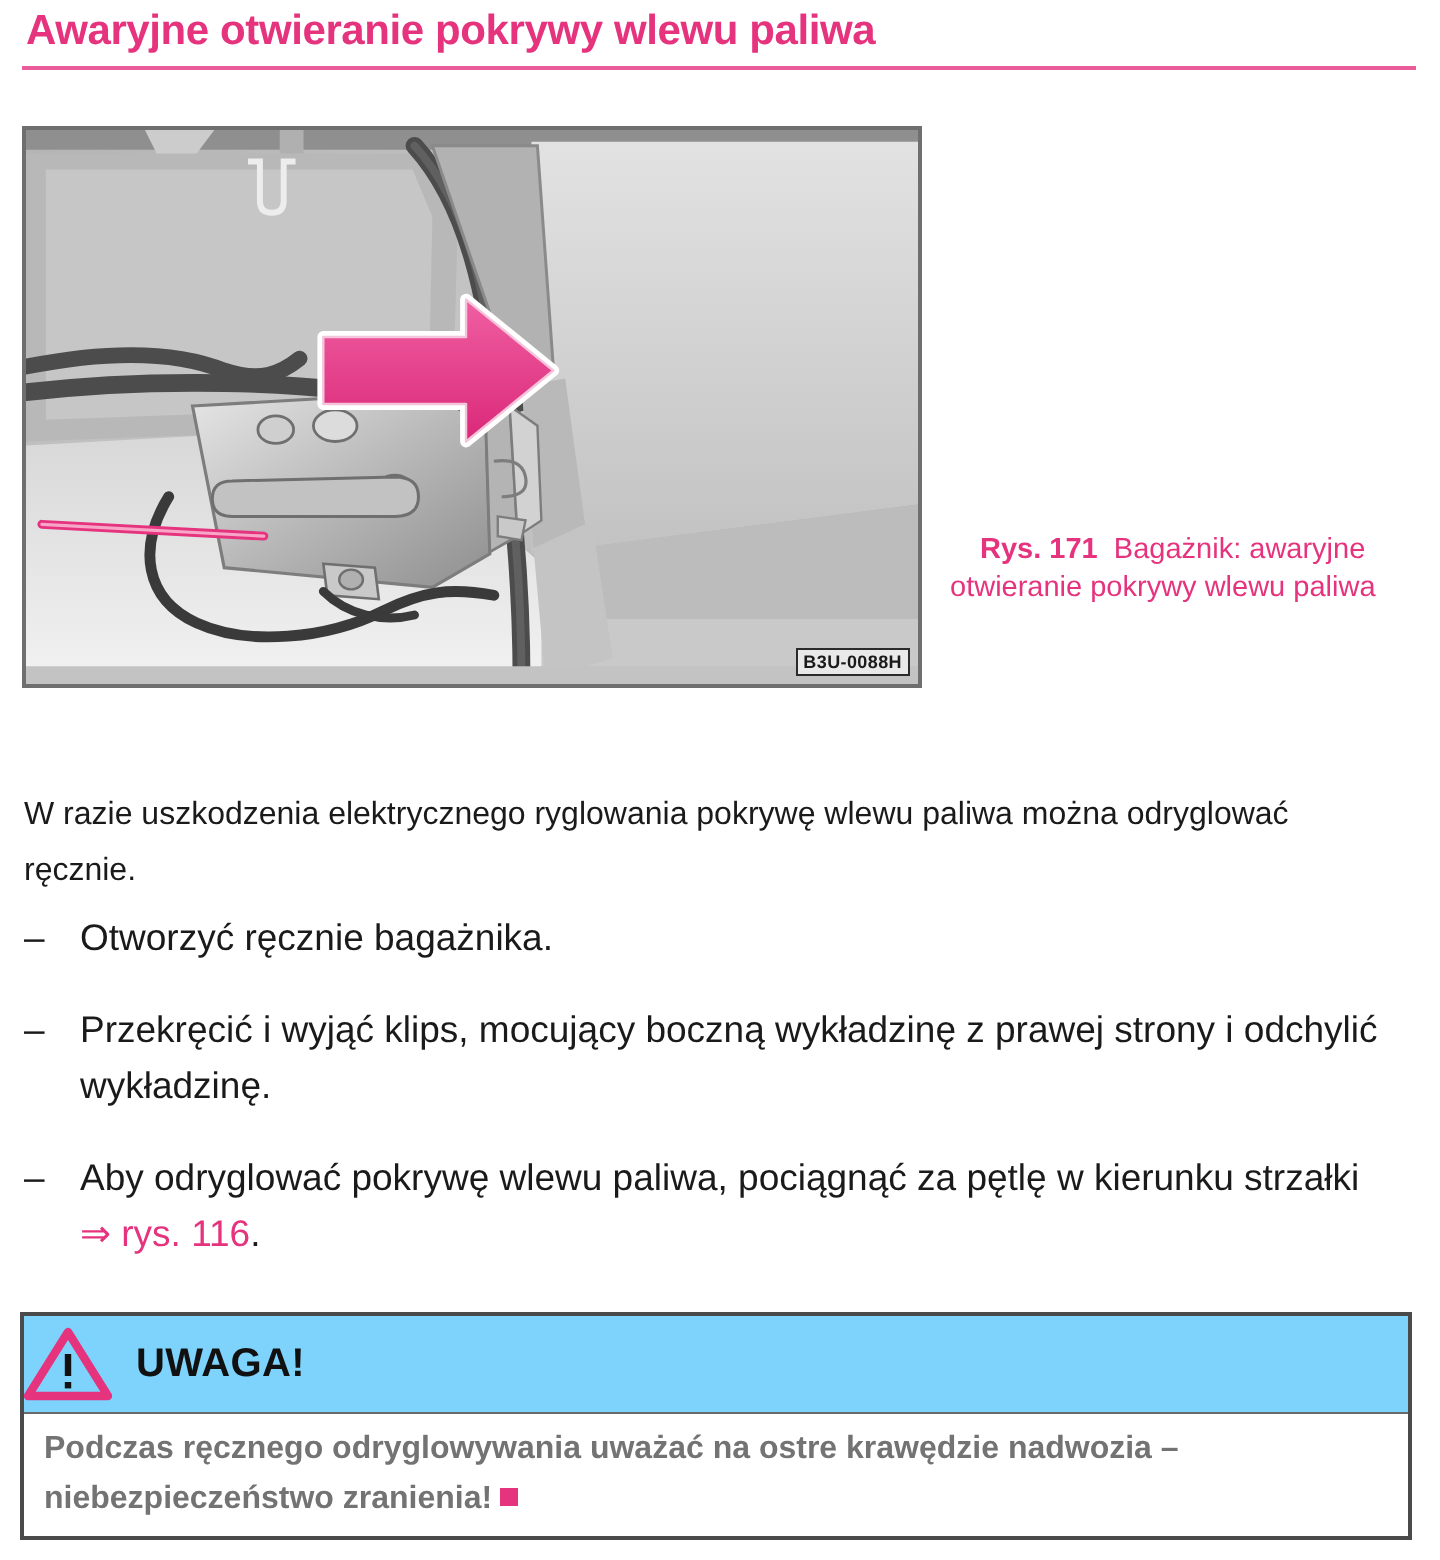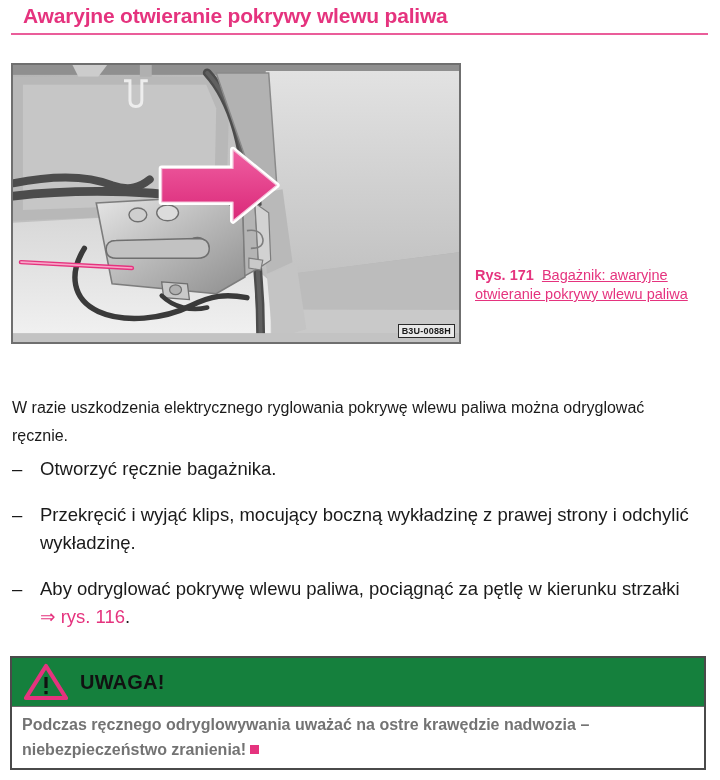--- a/index.html
+++ b/index.html
@@ -19,21 +19,20 @@
   
   .page-title {
     position: absolute;
     left: 13px;
     top: 4px;
     font-size: 21px;
     font-weight: bold;
     color: #e5337e;
     letter-spacing: -0.2px;
     white-space: nowrap;
-    margin-left: 10px;
   }
   .title-rule {
     position: absolute;
     left: 11px;
     top: 33px;
     width: 697px;
     height: 2px;
     background: #ea5d9a;
   }
 
@@ -70,22 +69,22 @@
   .caption {
     position: absolute;
     left: 475px;
     top: 266px;
     width: 235px;
     color: #e5337e;
     font-size: 14.5px;
     line-height: 19px;
     font-weight: bold;
   }
-  .caption .cap-label { font-weight: bold; }
-  .caption .cap-text  { font-weight: normal; text-decoration: underline; }
+  .caption .cap-label { font-weight: bold; margin-left: 15px; }
+  .caption .cap-text  { font-weight: normal; }
 
   
   .body-para {
     position: absolute;
     left: 12px;
     top: 394px;
     width: 690px;
     font-size: 16px;
     line-height: 28px;
     color: #1a1a1a;
@@ -118,25 +117,24 @@
     left: 10px;
     top: 656px;
     width: 696px;
     height: 114px;
     border: 2px solid #4a4a4a;
     box-sizing: border-box;
     background: #ffffff;
   }
   .warn-head {
     height: 49px;
-    background: #15803d;
+    background: #7dd3fc;
     border-bottom: 1px solid #6a6a6a;
     display: flex;
     align-items: center;
-    padding-left: 12px;
     box-sizing: border-box;
   }
   .warn-tri { width: 44px; height: 38px; flex: 0 0 44px; }
   .warn-title {
     margin-left: 12px;
     font-size: 20px;
     font-weight: bold;
     color: #111111;
     letter-spacing: 0.2px;
   }

